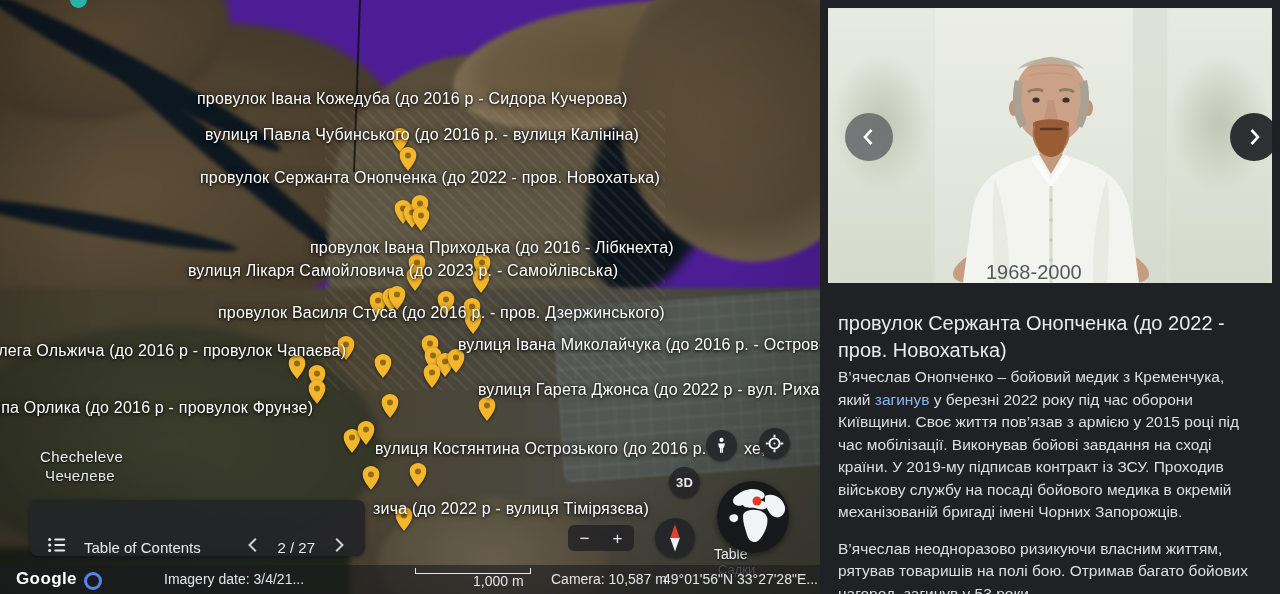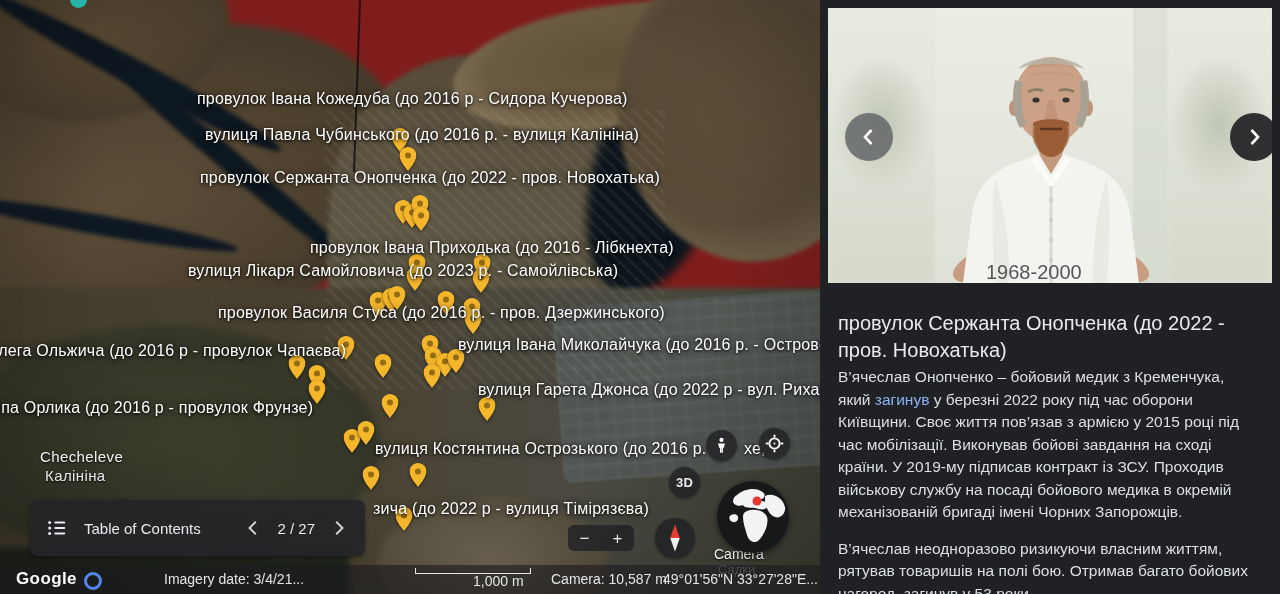--- a/index.html
+++ b/index.html
@@ -1,18 +1,18 @@
 <!DOCTYPE html>
 <html><head>
 <meta charset="utf-8">
 <style>
   html,body{margin:0;padding:0;background:#111;}
   .app{width:1280px;height:594px;display:flex;font-family:"Liberation Sans",sans-serif;overflow:hidden;position:relative;}
   
-  .map-pane{position:relative;width:820px;height:594px;overflow:hidden;background:#7f1d1d;flex:0 0 820px;}
+  .map-pane{position:relative;width:820px;height:594px;overflow:hidden;background:#4c1d95;flex:0 0 820px;}
   .map-bg{position:absolute;inset:0;overflow:hidden;}
   .map-bg div{position:absolute;}
   .land-topleft{left:-40px;top:-60px;width:270px;height:180px;background:radial-gradient(ellipse at 50% 50%,#5a4a33 0%,#4a3e2c 60%,#3a3225 100%);border-radius:50%;transform:rotate(-8deg);filter:blur(3px);}
   .land-left{left:-70px;top:30px;width:480px;height:310px;background:radial-gradient(ellipse at 40% 50%,#5d4e38 0%,#4c402e 55%,#3a3226 100%);border-radius:45% 55% 60% 40%;transform:rotate(-12deg);filter:blur(3px);}
   .channel1{left:-30px;top:60px;width:330px;height:26px;background:#0d1720;border-radius:50%;transform:rotate(28deg);filter:blur(2px);}
   .channel2{left:60px;top:150px;width:340px;height:22px;background:#0d1720;border-radius:50%;transform:rotate(40deg);filter:blur(2px);}
   .channel3{left:-40px;top:215px;width:280px;height:20px;background:#0e1822;border-radius:50%;transform:rotate(10deg);filter:blur(2px);}
   .central-city{left:330px;top:55px;width:305px;height:310px;background:linear-gradient(180deg,#574b38 0%,#5e5745 55%,#56503d 100%);border-radius:48% 52% 30% 30%;transform:rotate(3deg);filter:blur(2px);}
   .island-top{left:452px;top:6px;width:312px;height:122px;background:radial-gradient(ellipse at 50% 45%,#5f5038 0%,#6b5b42 55%,#93836a 88%,#a5977e 100%);border-radius:55% 45% 50% 50%;transform:rotate(-7deg);filter:blur(2px);}
   .strait-right{left:596px;top:30px;width:130px;height:270px;background:#0c151c;border-radius:50%;transform:rotate(18deg);filter:blur(5px);}
@@ -24,21 +24,21 @@
   .quarry{left:378px;top:498px;width:230px;height:130px;background:radial-gradient(ellipse at 50% 50%,#6e6454 0%,#57503f 70%,transparent 100%);border-radius:50%;filter:blur(3px);}
   .shore-bottom{left:-20px;top:548px;width:370px;height:70px;background:#20251c;filter:blur(3px);}
   .bridge-line{left:356px;top:0;width:2px;height:172px;background:rgba(8,12,14,.75);transform:rotate(2deg);}
   .poi-dot{left:70px;top:-9px;width:17px;height:17px;border-radius:50%;background:#25b5a8;z-index:18;}
   .vignette{inset:0;background:radial-gradient(ellipse at 50% 40%,transparent 55%,rgba(0,0,0,.28) 100%);}
   
   .street-label{position:absolute;white-space:nowrap;font-size:16px;color:#fff;letter-spacing:.2px;text-shadow:0 1px 3px rgba(0,0,0,.95),0 0 7px rgba(0,0,0,.55);z-index:20;cursor:pointer;}
   .place-label{position:absolute;white-space:nowrap;z-index:16;text-shadow:0 1px 2px rgba(0,0,0,.9);}
   .pin{position:absolute;width:17px;height:24px;transform:translate(-50%,-100%);z-index:15;filter:drop-shadow(0 1px 1.5px rgba(0,0,0,.6));cursor:pointer;}
   
-  .toc-bar{position:absolute;left:30px;top:500px;width:335px;height:56px;border-radius:8px;background:rgba(36,37,40,.93);display:flex;align-items:center;padding:0 16px;box-sizing:border-box;z-index:40;box-shadow:0 1px 4px rgba(0,0,0,.4);cursor:pointer;}
+  .toc-bar{position:absolute;left:30px;top:500px;width:335px;height:56px;border-radius:8px;background:rgba(36,37,40,.93);display:flex;align-items:flex-end;padding:0 16px;box-sizing:border-box;z-index:40;box-shadow:0 1px 4px rgba(0,0,0,.4);cursor:pointer;}
   .toc-title{flex:1;margin-left:16px;font-size:15px;color:#e8eaed;}
   .toc-page{font-size:15px;color:#e8eaed;margin:0 12px;}
   .toc-chev{display:flex;align-items:center;justify-content:center;width:22px;height:22px;cursor:pointer;}
   
   .ctl-btn{position:absolute;width:31px;height:31px;border-radius:50%;background:rgba(32,33,36,.8);display:flex;align-items:center;justify-content:center;z-index:35;box-shadow:0 1px 3px rgba(0,0,0,.45);cursor:pointer;}
   .ctl-3d{font-size:13px;font-weight:bold;color:#e8eaed;letter-spacing:.3px;}
   .compass{position:absolute;left:655px;top:518px;width:40px;height:40px;border-radius:50%;background:rgba(32,33,36,.82);z-index:35;cursor:pointer;box-shadow:0 1px 3px rgba(0,0,0,.45);}
   .globe-btn{position:absolute;left:717px;top:481px;width:72px;height:72px;border-radius:50%;z-index:36;cursor:pointer;box-shadow:0 2px 6px rgba(0,0,0,.5);}
   .zoom-pill{position:absolute;left:568px;top:525px;width:66px;height:26px;border-radius:6px;background:rgba(32,33,36,.8);display:flex;z-index:35;}
   .zoom-pill span{flex:1;display:flex;align-items:center;justify-content:center;color:#e8eaed;font-size:17px;cursor:pointer;line-height:1;}
@@ -240,22 +240,22 @@
         <div class="street-label" style="left: -72px; top: 342px;">вулиця Олега Ольжича (до 2016 р - провулок Чапаєва)</div>
         <div class="street-label" style="left: 458px; top: 336px;">вулиця Івана Миколайчука (до 2016 р. -  Островського)</div>
         <div class="street-label" style="left: 478px; top: 381px;">вулиця Гарета Джонса  (до 2022 р - вул. Рихарда Зорге)</div>
         <div class="street-label" style="left: -96px; top: 399px;">вулиця Пилипа Орлика (до 2016 р - провулок Фрунзе)</div>
         <div class="street-label" style="left: 375px; top: 440px;">вулиця  Костянтина Острозького (до 2016 р.</div>
         <div class="street-label" style="left: 744px; top: 440px;">хе,</div>
         <div class="street-label" style="left: 373px; top: 500px;">зича (до 2022 р - вулиця Тімірязєва)</div>
       </div>
 
     <div class="place-label" style="left:40px;top:448px;font-size:15px;color:#f1f3f4;letter-spacing:.4px;text-align:right;">Checheleve</div>
-    <div class="place-label" style="left:45px;top:467px;font-size:15px;color:#e7eaec;letter-spacing:.4px;">Калініна</div>
-    <div class="place-label" style="left:714px;top:546px;font-size:14px;color:#f1f3f4;">Camera</div>
+    <div class="place-label" style="left:45px;top:467px;font-size:15px;color:#e7eaec;letter-spacing:.4px;">Чечелеве</div>
+    <div class="place-label" style="left:714px;top:546px;font-size:14px;color:#f1f3f4;">Table</div>
     <div class="place-label" style="left:718px;top:562px;font-size:13px;color:#9aa0a6;">Садки</div>
 
     <div class="toc-bar">
       <span style="display:flex;">
         <svg width="22" height="22" viewBox="0 0 24 24" fill="#e8eaed">
             <circle cx="4" cy="6" r="1.7"></circle>
             <rect x="9" y="4.8" width="12" height="2.4" rx="1.2"></rect>
             <circle cx="4" cy="12" r="1.7"></circle>
             <rect x="9" y="10.8" width="12" height="2.4" rx="1.2"></rect>
             <circle cx="4" cy="18" r="1.7"></circle>

